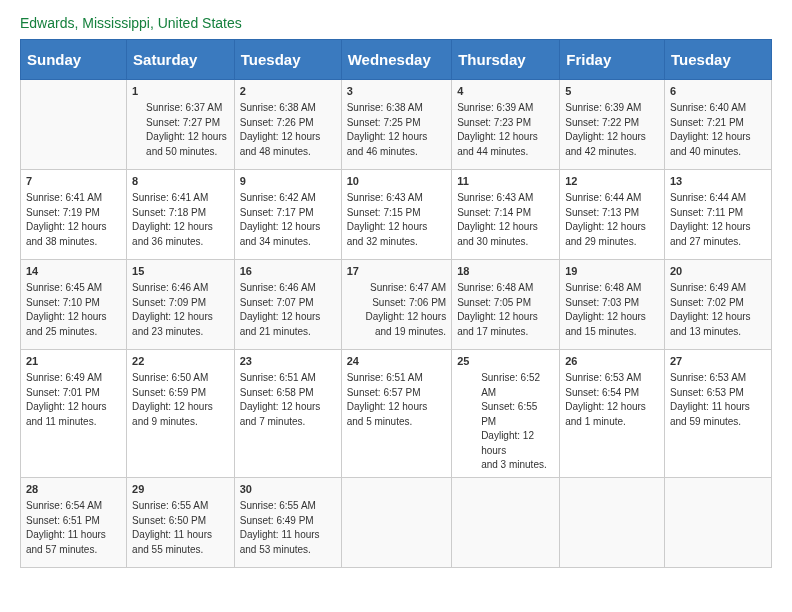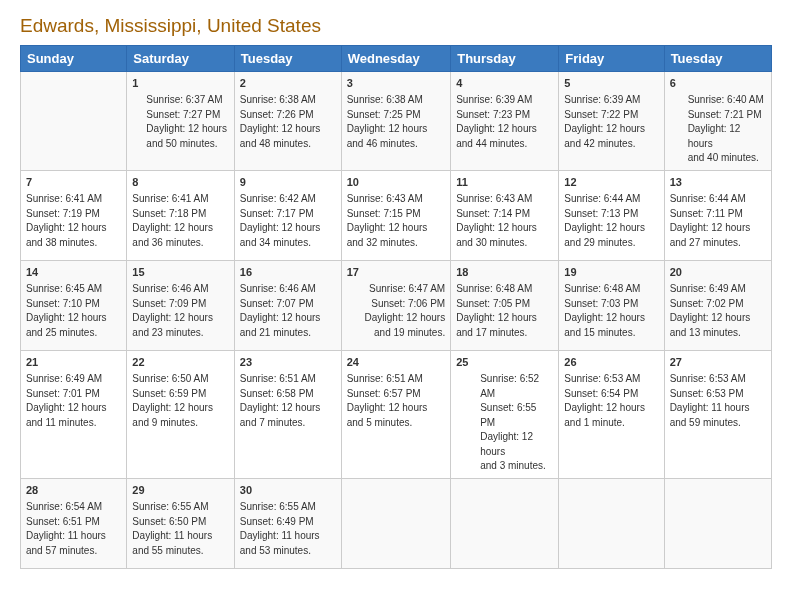--- a/index.html
+++ b/index.html
@@ -32,35 +32,35 @@
     }
     .title-section {
       text-align: right;
     }
     .month-title {
       font-size: 32px;
       color: #333;
       font-weight: normal;
     }
     .location-title {
-      font-size: 19px;
-      color: #a16207;
+      font-size: 14px;
+      color: #15803d;
     }
     .calendar {
       width: 100%;
       border-collapse: collapse;
       font-size: 10.5px;
     }
     .calendar thead th {
       background-color: #3a7abf;
       color: white;
-      padding: 5px 6px;
+      padding: 11px 6px;
       text-align: left;
       font-weight: bold;
-      font-size: 13px;
+      font-size: 15px;
       border: 1px solid #2e6aaf;
     }
     .calendar tbody td {
       vertical-align: top;
       border: 1px solid #ccc;
       padding: 4px 5px;
       width: 113px;
       height: 90px;
       color: #333;
       line-height: 1.4;
@@ -140,21 +140,21 @@
           </td>
           <td>
             <div class="day-number">5</div>
             <div class="day-info" style="white-space: pre-line;">Sunrise: 6:39 AM
 Sunset: 7:22 PM
 Daylight: 12 hours
 and 42 minutes.</div>
           </td>
           <td>
             <div class="day-number">6</div>
-            <div class="day-info" style="white-space: pre-line; margin-left: 18px;">Sunrise: 6:40 AM
+            <div class="day-info" style="white-space: pre-line;">Sunrise: 6:40 AM
 Sunset: 7:21 PM
 Daylight: 12 hours
 and 40 minutes.</div>
           </td>
         </tr>
         <tr>
           <td>
             <div class="day-number">7</div>
             <div class="day-info" style="white-space: pre-line;">Sunrise: 6:41 AM
 Sunset: 7:19 PM

